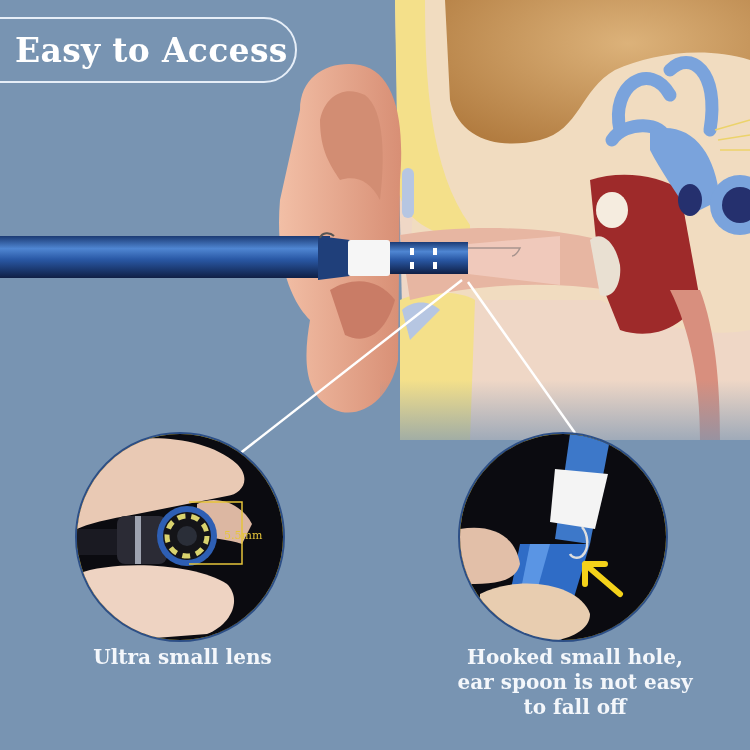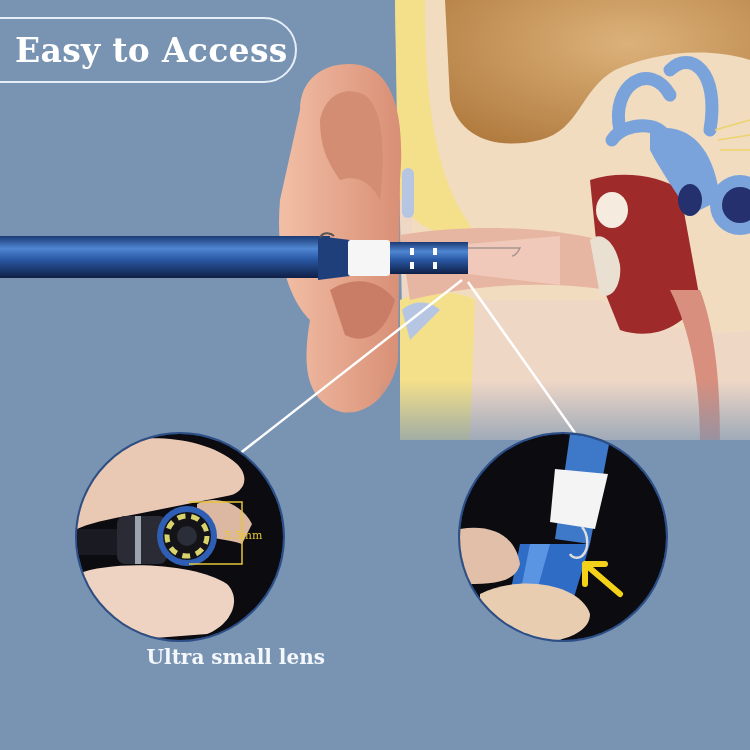--- a/index.html
+++ b/index.html
@@ -20,26 +20,26 @@
     white-space: nowrap;
   }
   
   .anatomy { position: absolute; left: 0; top: 0; width: 750px; height: 470px; }
   
   .pointer { position: absolute; inset: 0; pointer-events: none; }
   
   .circle {
     position: absolute; width: 210px; height: 210px; border-radius: 50%;
     overflow: hidden; border: 2px solid #2d4f86; box-sizing: border-box;
-    background: #3b82f6;
+    background: #fde047;
   }
   .circle-left { left: 75px; top: 432px; }
   .circle-right { left: 458px; top: 432px; }
   .caption {
-    position: absolute; color: #f4f7fb; font-weight: bold; text-align: right;
+    position: absolute; color: #f4f7fb; font-weight: bold; text-align: center;
     font-size: 20px; line-height: 25px;
   }
   .caption-left { left: 40px; width: 285px; top: 645px; }
   .caption-right { left: 430px; width: 290px; top: 645px; }
 </style>
 </head>
 <body>
 
 <div class="stage">
 
@@ -162,13 +162,18 @@
       <path d="M70 110 L90 110 L62 210 L50 210 Z" fill="#5a95e4"></path>
 
       <path d="M122 93 C128 100 130 115 122 122 C118 125 112 124 110 120" fill="none" stroke="#dedede" stroke-width="2.5"></path>
 
       <path d="M0 95 C30 90 55 100 60 130 C55 150 30 150 0 150 Z" fill="#e2bfa8"></path>
       <path d="M20 160 C60 140 120 150 130 180 C130 200 100 210 60 210 L20 210 Z" fill="#e8cdb0"></path>
 
       <path d="M125 130 L160 160 M125 130 L125 150 M125 130 L145 130" stroke="#f4d21a" stroke-width="6" stroke-linecap="round" fill="none"></path>
     </svg>
   </div>
+  <div class="caption caption-right">
+    <div>Hooked small hole,</div>
+    <div>ear spoon is not easy</div>
+    <div>to fall off</div>
+  </div>
 </div>
 
 </body></html>

